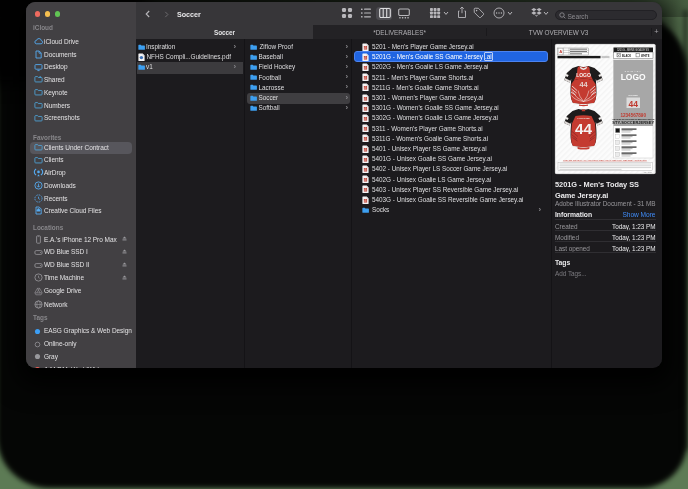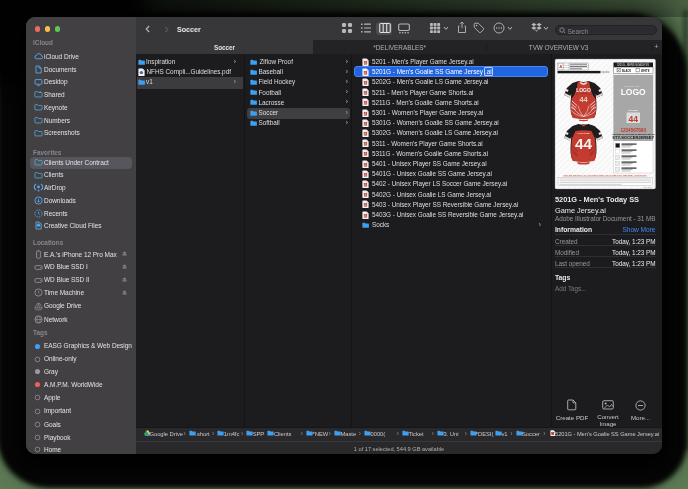--- a/index.html
+++ b/index.html
@@ -6,21 +6,21 @@
 *{box-sizing:border-box;}
 .abs{position:absolute;}
 #shadow{position:absolute;left:-3px;top:13px;width:690px;height:474.5px;
  background:rgba(2,2,2,0.965);border-radius:6px 58px 46px 52px;filter:blur(2.8px);}
 #topband{position:absolute;left:0;top:0;width:688px;height:17px;
  background:linear-gradient(to right,rgba(0,0,0,0.97) 0%,rgba(0,0,0,0.82) 30%,rgba(0,0,0,0.55) 70%,rgba(0,0,0,0.38) 92%,rgba(0,0,0,0.22) 100%);}
 #shadow2{position:absolute;left:-45px;top:-45px;width:190px;height:130px;
  background:rgba(2,2,2,0.95);border-radius:45px;filter:blur(8px);}
 #rband{position:absolute;right:0;top:10px;width:5px;height:440px;
  background:rgba(0,0,0,0.45);filter:blur(2px);}
-#win{position:absolute;left:26px;top:17px;width:636px;height:437px;border-radius:9px;
+#win{position:absolute;left:26px;top:2px;width:636px;height:366px;border-radius:9px;
  background:#1c1b1e;overflow:hidden;
  box-shadow:0 8px 24px 10px rgba(0,0,0,0.85),inset 0 0.5px 0 rgba(255,255,255,0.10);}
 .txt{position:absolute;white-space:nowrap;color:#dfdfe1;font-size:6.4px;line-height:10px;letter-spacing:-0.03px;}
 .hdr{position:absolute;white-space:nowrap;color:#88878b;font-size:6.4px;font-weight:bold;line-height:10px;}
 .chev{position:absolute;color:#86858a;font-size:8px;line-height:10px;font-weight:bold;}
 svg{position:absolute;overflow:visible;}
 </style></head><body>
 <div id="topband"></div>
 <div id="shadow"></div>
 <div id="rband"></div>
@@ -563,21 +563,21 @@
         <rect x="6" y="0.2" width="15" height="1.2" fill="#2a2a2a"></rect>
         <rect x="6" y="2.0" width="11" height="0.8" fill="#9a9a9a"></rect>
         <rect x="6" y="3.3" width="9" height="0.8" fill="#b0b0b0"></rect>
       </g>
 <text x="50" y="116.8" font-size="2.3" fill="#c0392e" text-anchor="middle" font-family="Liberation Sans" text-decoration="underline">PLEASE REVIEW ALL ARTWORK DETAILS CAREFULLY BEFORE APPROVING</text>
 <rect x="3" y="118.2" width="94.5" height="8.4" fill="#fff" stroke="#999" stroke-width="0.35"></rect>
 <path d="M4.5 120 h91.5 M4.5 121.8 h91.5 M4.5 123.6 h91.5 M4.5 125.4 h62" stroke="#b5b5b5" stroke-width="0.6"></path>
 <text x="97" y="129.2" font-size="1.8" fill="#999" text-anchor="end" font-family="Liberation Sans">REV 2021</text>
 </svg>
 <div class="txt" style="left:529px;top:178px;font-size:7.4px;font-weight:bold;color:#e9e9eb">5201G - Men's Today SS</div>
-<div class="txt" style="left:529px;top:188.5px;font-size:7.4px;font-weight:normal;color:#e9e9eb">Game Jersey.ai</div>
+<div class="txt" style="left:529px;top:188.5px;font-size:7.4px;font-weight:bold;color:#e9e9eb">Game Jersey.ai</div>
 <div class="txt" style="left:529px;top:197px;font-size:6.4px;color:#98979b">Adobe Illustrator Document - 31 MB</div>
 <div class="txt" style="left:529px;top:208px;font-size:6.8px;font-weight:bold;color:#e9e9eb">Information</div>
 <div class="txt" style="right:6.5px;top:208px;font-size:6.6px;color:#3f8bf7">Show More</div>
 <div class="abs" style="left:529px;top:216.8px;width:100.5px;height:0.5px;background:#2f2e32"></div>
 <div class="txt" style="left:529px;top:219.5px;font-size:6.4px;color:#98979b">Created</div>
 <div class="txt" style="right:6.5px;top:219.5px;font-size:6.4px;color:#eaeaec">Today, 1:23 PM</div>
 <div class="abs" style="left:529px;top:228.0px;width:100.5px;height:0.5px;background:#2f2e32"></div>
 <div class="txt" style="left:529px;top:230.7px;font-size:6.4px;color:#98979b">Modified</div>
 <div class="txt" style="right:6.5px;top:230.7px;font-size:6.4px;color:#eaeaec">Today, 1:23 PM</div>
 <div class="abs" style="left:529px;top:239.2px;width:100.5px;height:0.5px;background:#2f2e32"></div>

